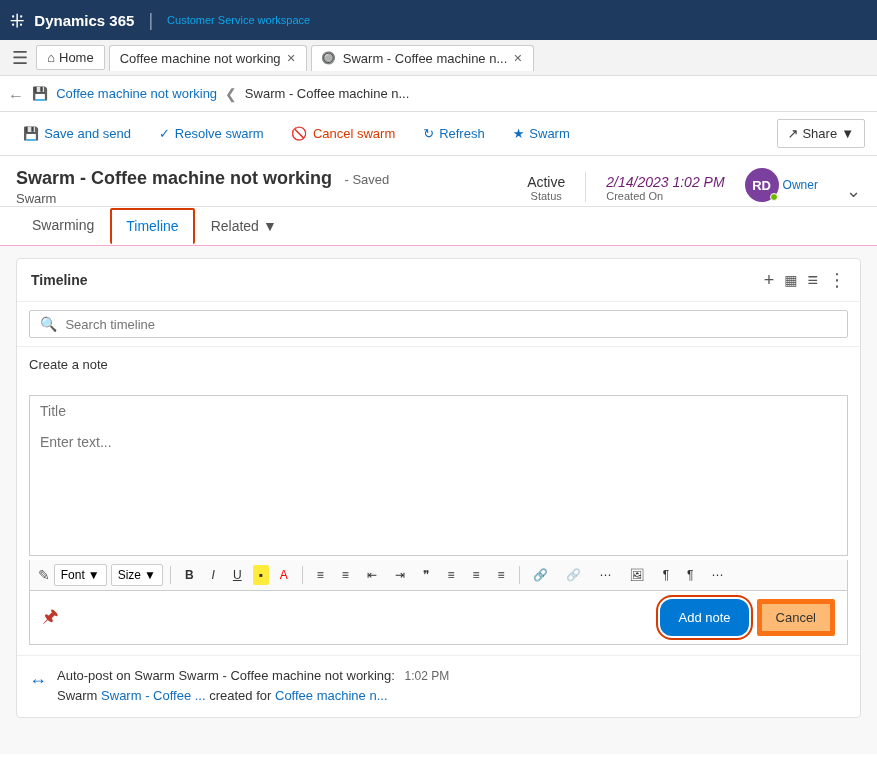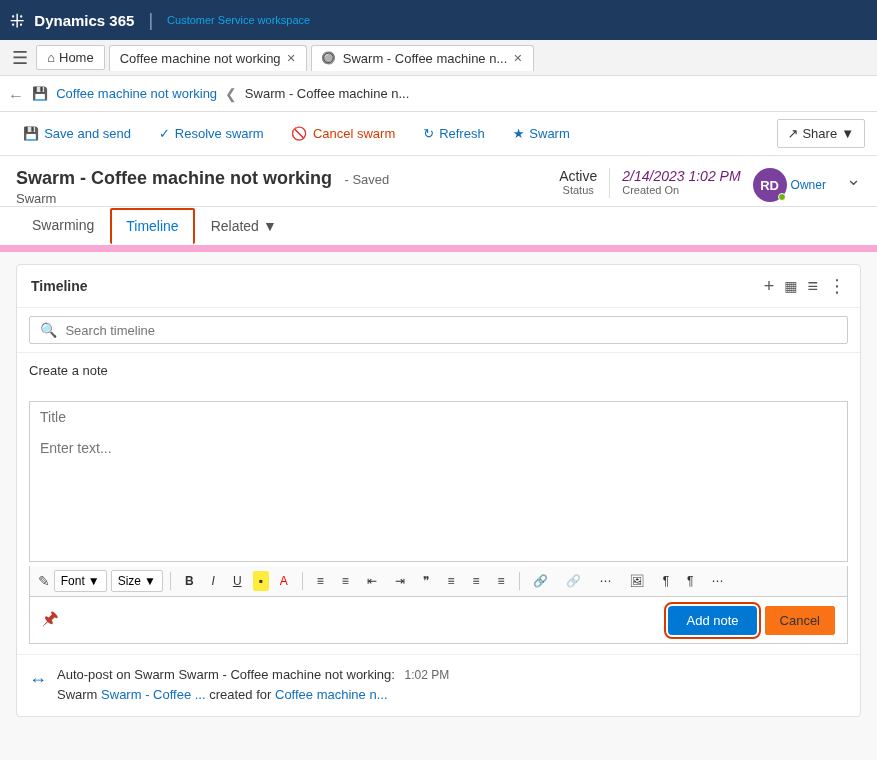--- a/index.html
+++ b/index.html
@@ -102,21 +102,21 @@
     .record-header .header-top {
       display: flex; align-items: flex-start; justify-content: space-between;
     }
     .record-header .title-area { flex: 1; }
     .record-header .record-title {
       font-size: 18px; font-weight: 600; color: #333;
     }
     .record-header .saved-badge { font-size: 13px; color: #666; margin-left: 8px; }
     .record-header .record-type { font-size: 13px; color: #555; margin-top: 2px; }
     .record-header .meta-area {
-      display: flex; align-items: flex-start; gap: 12px;
+      display: flex; align-items: flex-end; gap: 20px;
     }
     .record-header .status-block { text-align: center; }
     .record-header .status-val { font-size: 14px; font-weight: 500; color: #333; }
     .record-header .status-lbl { font-size: 11px; color: #666; }
     .record-header .date-block { }
     .record-header .date-val { font-size: 14px; color: #701a75; font-style: italic; }
     .record-header .date-lbl { font-size: 11px; color: #666; }
     .record-header .avatar {
       width: 34px; height: 34px; border-radius: 50%;
       background: #7b3f9e; display: flex; align-items: center;
@@ -130,21 +130,21 @@
     }
     .record-header .owner-label { font-size: 12px; color: #106ebe; margin-left: 4px; }
     .record-header .chevron-btn { font-size: 18px; color: #555; cursor: pointer; margin-left: 8px; }
     .record-header .avatar-owner { display: flex; align-items: center; }
 
     
     .tab-nav {
       display: flex; align-items: center;
       padding: 0 16px;
       background: #fff;
-      border-bottom: 7px solid #f9a8d4;
+      border-bottom: 1px solid #f9a8d4;
       gap: 0;
     }
     .tab-nav .nav-tab {
       padding: 10px 16px; font-size: 14px; color: #555;
       cursor: pointer; border-bottom: 2px solid transparent;
       white-space: nowrap;
     }
     .tab-nav .nav-tab.active {
       color: #0078d4; border-bottom: 2px solid #0078d4;
       border: 2px solid #d83b01; border-radius: 2px;
@@ -238,25 +238,25 @@
     
     .note-actions {
       display: flex; align-items: center; justify-content: space-between;
       padding: 8px 12px; border: 1px solid #ccc; border-top: none;
       background: #fff;
     }
     .note-actions .attach-btn { color: #c0392b; font-size: 18px; cursor: pointer; }
     .note-actions .action-btns { display: flex; gap: 8px; }
     .note-actions .add-note-btn {
       background: #0078d4; color: #fff; border: none;
-      padding: 6px 18px; border-radius: 4px; font-size: 13px;
+      padding: 6px 18px; border-radius: 12px; font-size: 13px;
       cursor: pointer; outline: 2px solid #d83b01; outline-offset: 2px;
     }
     .note-actions .cancel-btn {
-      background: #f97316; color: #333; border: 1px solid #f97316;
+      background: #fdba74; color: #333; border: 5px solid #f97316;
       padding: 6px 14px; border-radius: 2px; font-size: 13px;
       cursor: pointer;
     }
 
     
     .auto-post {
       padding: 10px 12px 12px 12px;
       border-top: 1px solid #eee;
     }
     .auto-post .ap-row {

